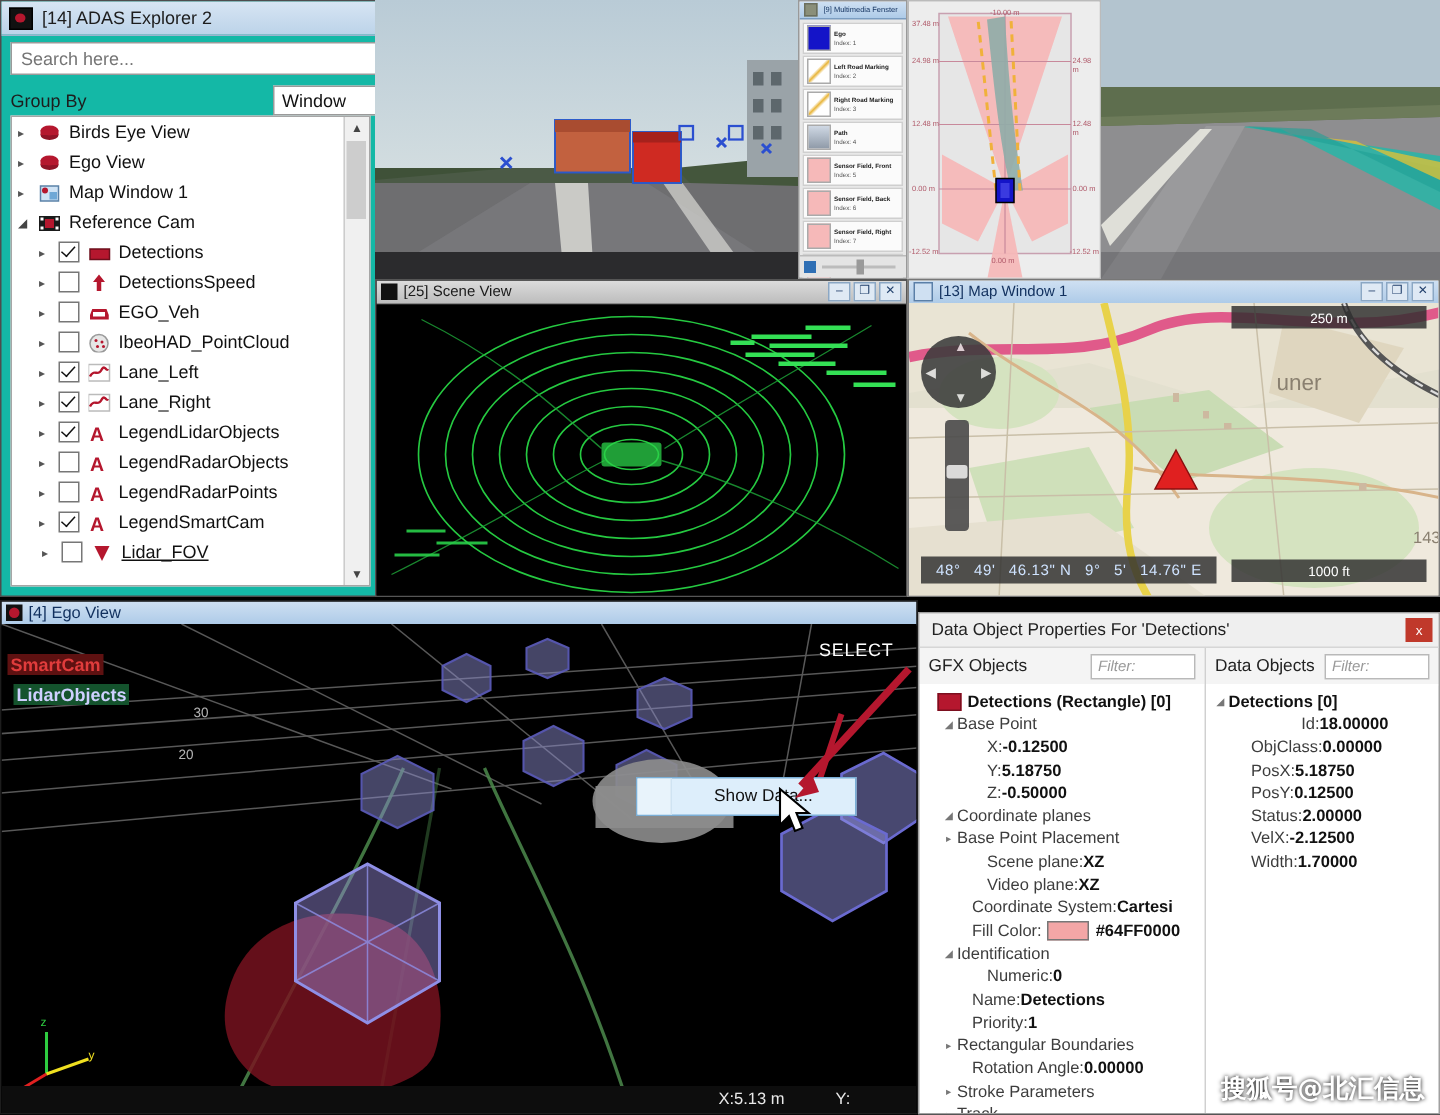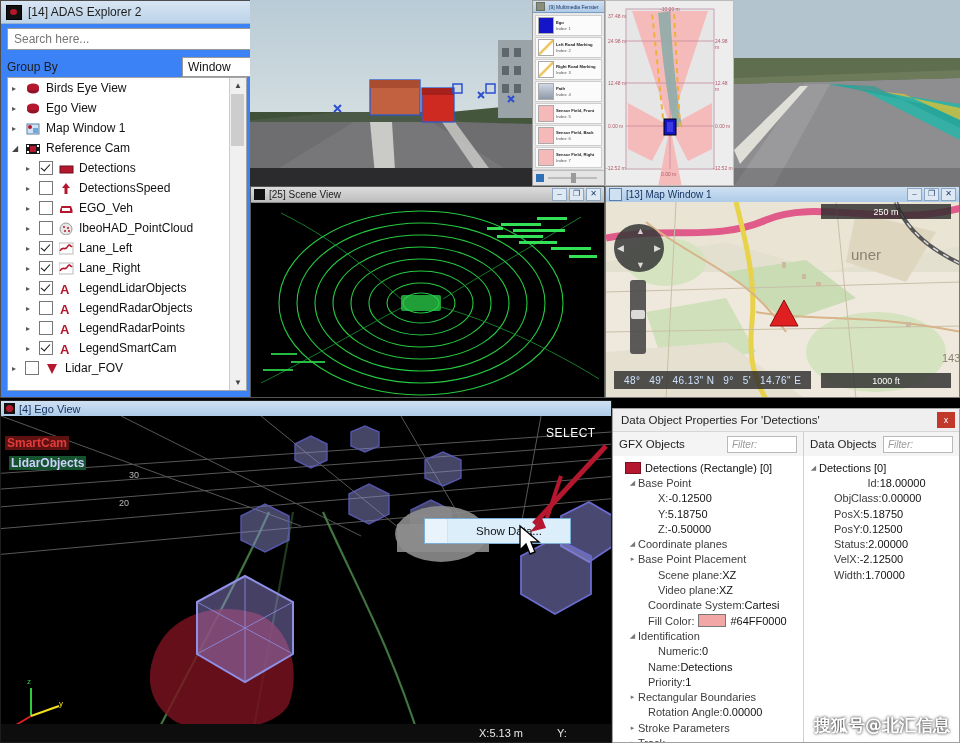--- a/index.html
+++ b/index.html
@@ -8,21 +8,21 @@
 
   
   .win{position:absolute;box-sizing:border-box;}
   .titlebar{display:flex;align-items:center;height:15px;font-size:10px;color:#11305e;
             background:linear-gradient(to bottom,#cfe0f2,#aecbe8);border-bottom:1px solid #7a9cc0;padding-left:3px;}
   .titlebar .tb-ico{width:11px;height:11px;margin-right:4px;flex:0 0 auto;}
   .tb-btns{margin-left:auto;display:flex;gap:2px;padding-right:3px;}
   .tb-btn{width:13px;height:11px;border:1px solid #8ba7c4;background:#dfe9f4;font-size:8px;line-height:9px;text-align:center;color:#22406c;}
 
   
-  #adas{left:0;top:0;width:299px;height:398px;background:#3b82f6;border:1px solid #4d4d4d;}
+  #adas{left:0;top:0;width:299px;height:398px;background:#14b8a6;border:1px solid #4d4d4d;}
   #adas .ex-title{height:22px;display:flex;align-items:center;background:linear-gradient(to bottom,#d7e5f3,#bcd3e9);
       border-bottom:1px solid #9ab4cd;}
   #adas .ex-title .logo{width:14px;height:13px;margin:0 6px 0 5px;background:#111;border:1px solid #000;position:relative;}
   #adas .ex-title .logo:after{content:"";position:absolute;left:3px;top:3px;width:7px;height:6px;border-radius:50%;background:#b5172e;}
   #adas .ex-title .txt{font-size:12px;color:#1d1d1d;font-weight:400;}
   #adas .ex-title .ctrl{margin-left:auto;display:flex;align-items:center;gap:6px;padding-right:6px;font-size:10px;color:#222;}
   .searchrow{margin:4px 6px 0 6px;height:20px;border:1px solid #9a9a9a;background:#fff;display:flex;align-items:center;padding:0 4px;}
   .searchrow input{border:0;outline:0;flex:1;font-size:12px;color:#7b8a9b;font-family:"Liberation Sans",sans-serif;background:transparent;}
   .mag{width:13px;height:13px;position:relative;flex:0 0 auto;}
   .mag:before{content:"";position:absolute;left:1px;top:1px;width:7px;height:7px;border:1.6px solid #2b6cb0;border-radius:50%;}
@@ -60,21 +60,21 @@
   .p-title{height:22px;background:#efefef;border-bottom:1px solid #d6d6d6;display:flex;align-items:center;font-size:11.5px;color:#222;padding-left:8px;}
   .p-title .x{margin-left:auto;width:18px;height:16px;background:#c0392b;color:#fff;font-size:9px;display:flex;align-items:center;justify-content:center;margin-right:4px;}
   .p-cols{display:flex;height:calc(100% - 22px);}
   .p-col{flex:1;border-right:1px solid #d0d0d0;position:relative;overflow:hidden;}
   .p-col:last-child{border-right:0;}
   .p-colhead{height:24px;display:flex;align-items:center;padding:0 6px;background:#f4f4f4;border-bottom:1px solid #e0e0e0;text-align:right;}
   .p-colhead .h{font-size:11.5px;color:#222;}
   .p-filter{margin-left:auto;width:70px;height:17px;border:1px solid #b9b9b9;background:#fff;font-size:10px;color:#999;font-style:italic;display:flex;align-items:center;padding-left:4px;box-sizing:border-box;}
   .p-body{position:absolute;left:0;right:0;top:24px;bottom:0;background:#fff;padding-top:4px;}
   .prow{display:flex;align-items:center;height:15.3px;font-size:11px;color:#3d3d3d;white-space:nowrap;}
-  .prow b{color:#111;font-weight:normal;}
+  .prow b{color:#111;font-weight:bold;}
   .p-tri{width:11px;flex:0 0 auto;font-size:7px;color:#777;text-align:center;}
   .sw{display:inline-block;width:26px;height:11px;background:#f3a6a6;border:1px solid #777;margin:0 4px;vertical-align:-1px;}
   .redrect{display:inline-block;width:14px;height:10px;background:#b5172e;border:1px solid #7c0f1f;margin-right:4px;}
 
   
   .tag{position:absolute;font-size:12px;font-weight:bold;padding:0 2px;}
   .ctxmenu{position:absolute;left:424px;top:518px;width:145px;height:24px;background:#ddeefb;border:1px solid #7aaed6;display:flex;align-items:center;}
   .ctxmenu .gutter{width:22px;height:100%;background:#e8f3fb;border-right:1px solid #cfe3f2;}
   .ctxmenu .lbl{flex:1;text-align:center;font-size:11.5px;color:#111;}
   .statusbar{position:absolute;left:0;right:0;bottom:0;height:18px;background:#0d0d0d;color:#e8e8e8;font-size:11px;display:flex;align-items:center;}
@@ -283,21 +283,21 @@
           <div class="trow" style="padding-left: 18px;">
             <span class="tri closed"></span>
             <span class="cbx on"></span>
             <span class="ti">
               <svg width="15" height="13">
                 <text x="1" y="12" font-family="Liberation Sans, sans-serif" font-size="13" font-weight="bold" fill="#b5172e">A</text>
               </svg>
             </span>
             <span>LegendSmartCam</span>
           </div>
-          <div class="trow" style="padding-left: 4px;">
+          <div class="trow" style="padding-left: 20px; text-decoration: underline;">
             <span class="tri closed"></span>
             <span class="cbx"></span>
             <span class="ti">
               <svg width="15" height="13">
                 <path d="M2 2 L12 2 L7 12 Z" fill="#b5172e"></path>
               </svg>
             </span>
             <span>Lidar_FOV</span>
           </div>
         </div>

